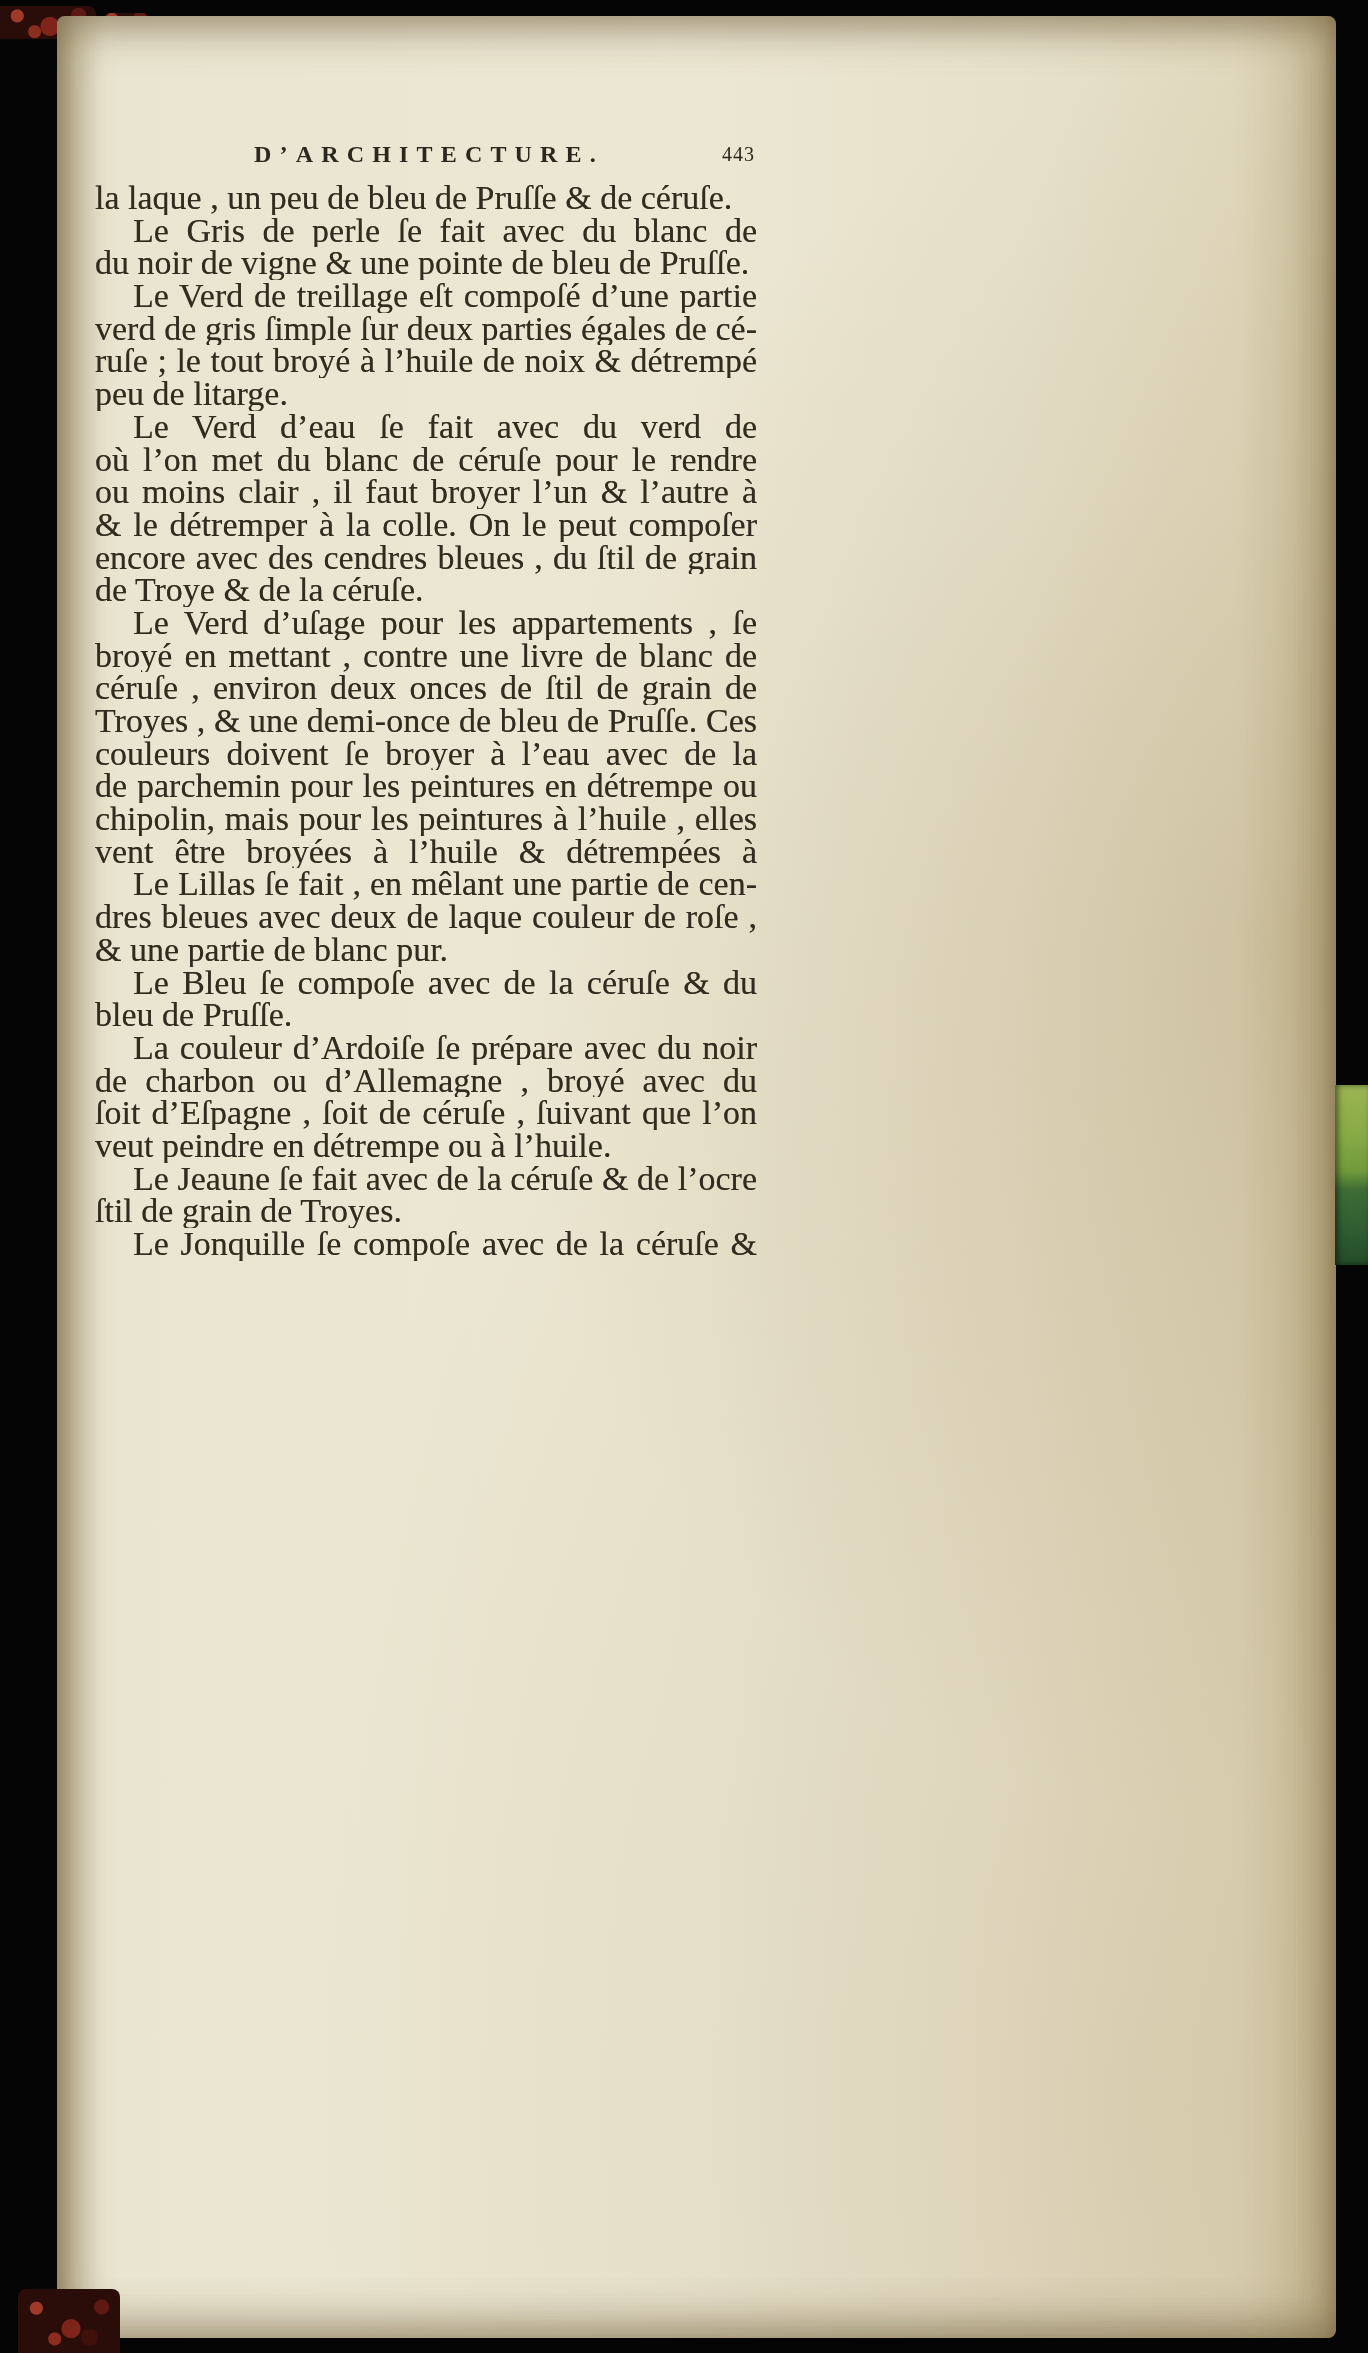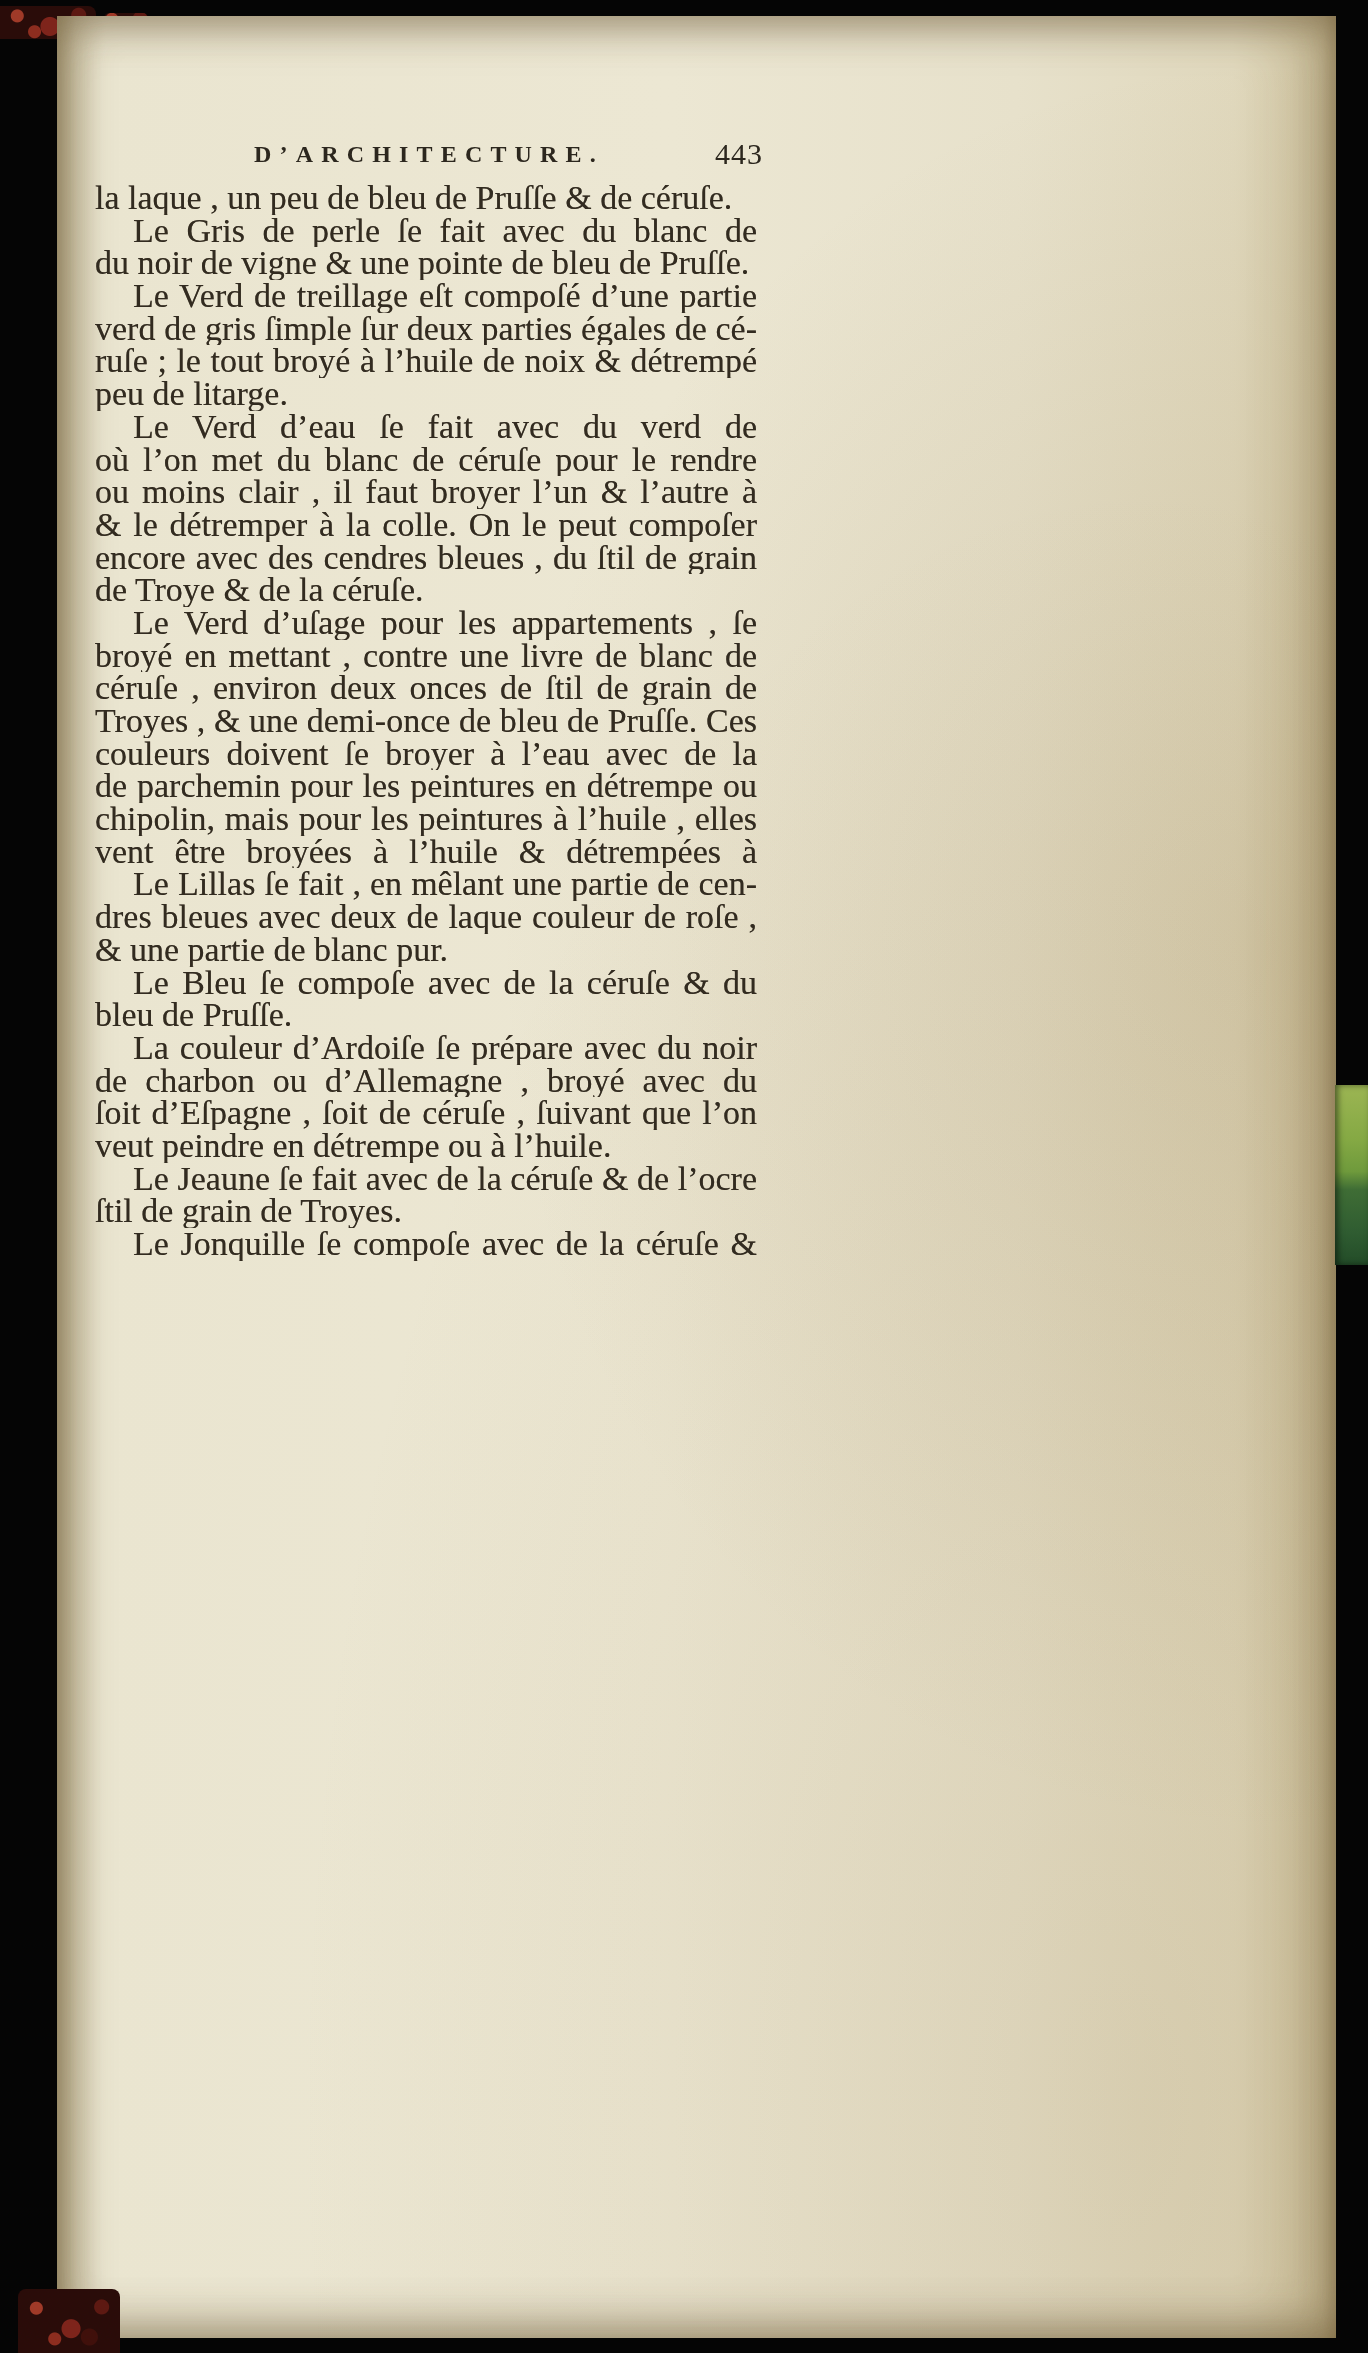--- a/index.html
+++ b/index.html
@@ -24,43 +24,43 @@
       linear-gradient(to right,
         #c9bf9f 0px, #ddd6bc 18px, #eae5d0 48px,
         #ece7d3 48%, #e7e1cb 75%, #e0d8bd 92%,
         #d2c7a4 99%, #c3b691 100%),
       #e9e4cf;
     box-shadow:
       inset 0 14px 36px rgba(90, 70, 35, 0.28),
       inset 0 -18px 40px rgba(90, 70, 35, 0.25),
       inset -30px 0 60px rgba(110, 88, 45, 0.22),
       inset 22px 0 38px rgba(100, 80, 40, 0.25);
-    border-radius: 0;
+    border-radius: 8px;
   }
   .header {
     position: absolute;
     left: 38px;
     top: 118px;
     width: 668px;
     height: 40px;
   }
   .running-title {
     display: block;
     text-align: center;
     font-size: 24px;
     line-height: 40px;
     letter-spacing: 0.34em;
     color: #2c271e;
     font-weight: bold;
   }
   .page-number {
     position: absolute;
-    right: 0;
+    right: 8px;
     top: 0;
-    font-size: 30px;
+    font-size: 20px;
     line-height: 40px;
     color: #2c271e;
     letter-spacing: 1px;
   }
   .text-block {
     position: absolute;
     left: 38px;
     top: 166px;
     width: 662px;
     color: #322b20;

